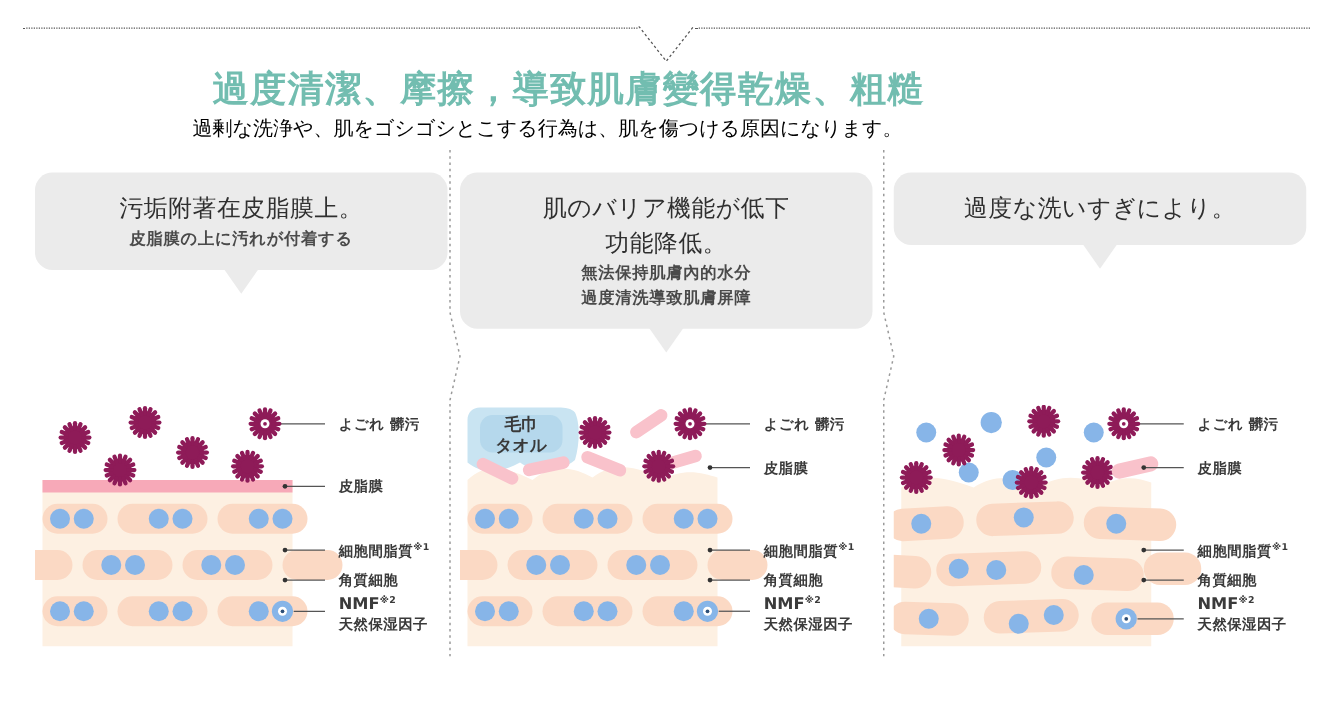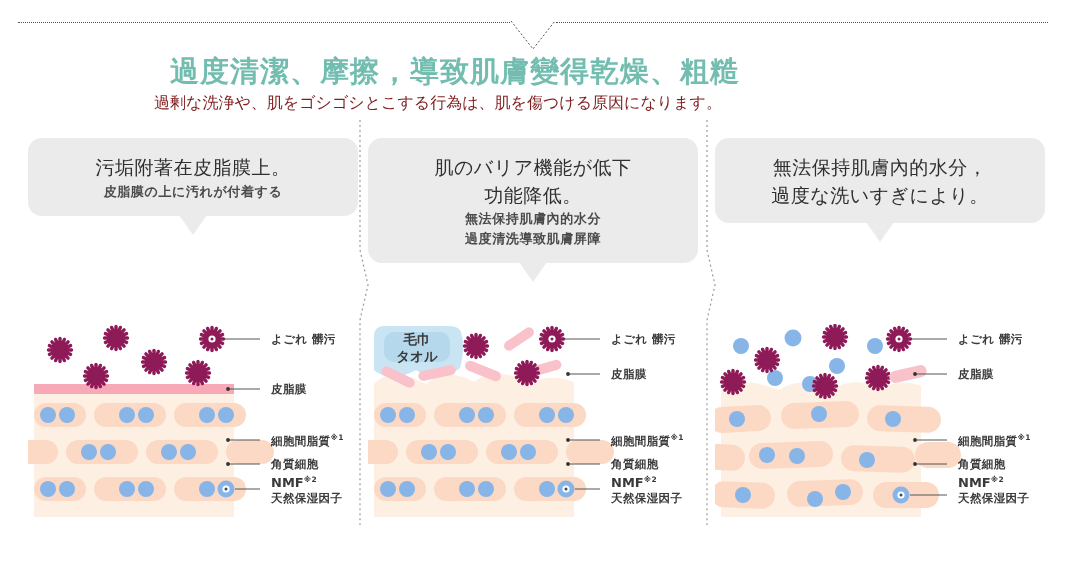--- a/index.html
+++ b/index.html
@@ -19,21 +19,21 @@
   }
 
   
   .title{
     position:absolute;left:0;top:52px;width:910px;text-align:center;
     font-size:29px;font-weight:bold;letter-spacing:1px;color:#72bdb0;
     white-space:nowrap;
   }
   .subtitle{
     position:absolute;left:0;top:93px;width:876px;text-align:center;
-    font-size:16px;color:#7f1d1d;white-space:nowrap;
+    font-size:16px;color:#000000;white-space:nowrap;
     font-family:"DejaVu Serif","Liberation Serif",serif;
   }
 
   
   .col{position:absolute;top:138px;width:330px;height:400px;}
   .col.c1{left:28px;}
   .col.c2{left:368px;}
   .col.c3{left:715px;}
 
   
@@ -346,21 +346,20 @@
   <div class="legend" style="left:243px;top:319px">角質細胞</div>
   <div class="legend" style="left:243px;top:337px">
     <span class="nmf">NMF</span><sup>※2</sup><br>
     <span>天然保湿因子</span>
   </div>
 </div>
 
 <div class="col c3">
   <div class="bubble">
     <div class="bubble-head">
-      <div>無法保持肌膚內的水分，</div>
       <div>過度な洗いすぎにより。</div>
     </div>
     <div class="tail"></div>
   </div>
 
   <div class="diagram">
     <svg width="330" height="200" viewBox="0 0 330 200">
       <defs>
         <g id="dirt3">
           <circle cx="0" cy="0" r="9.2" fill="#8e1b58"></circle>

